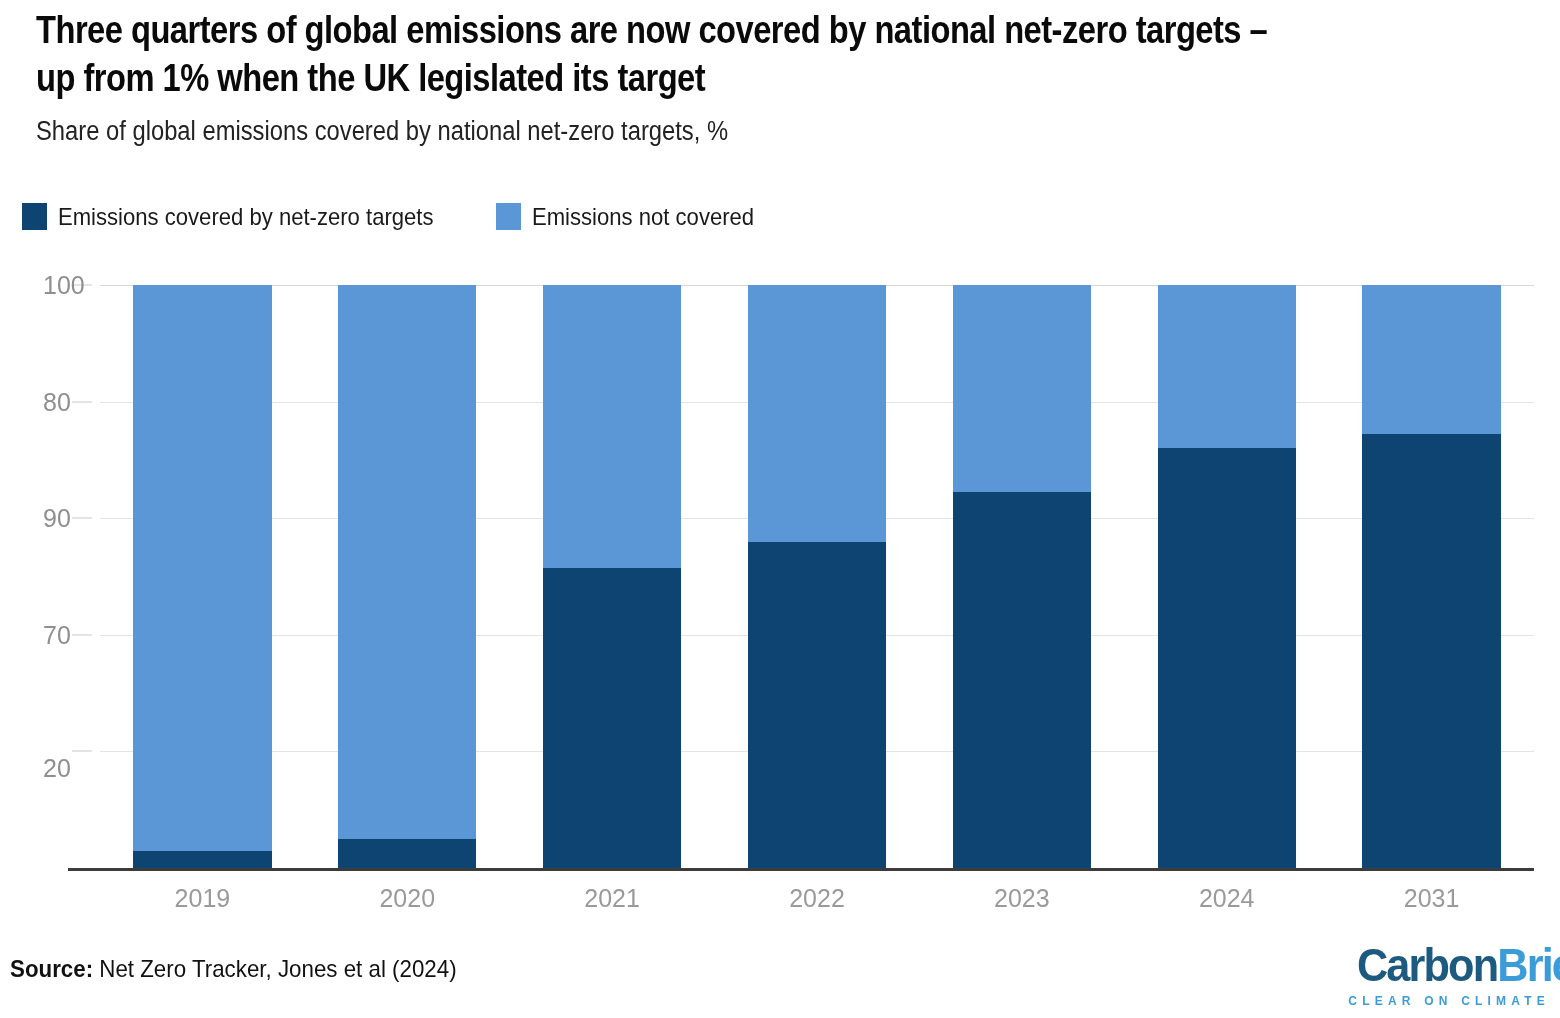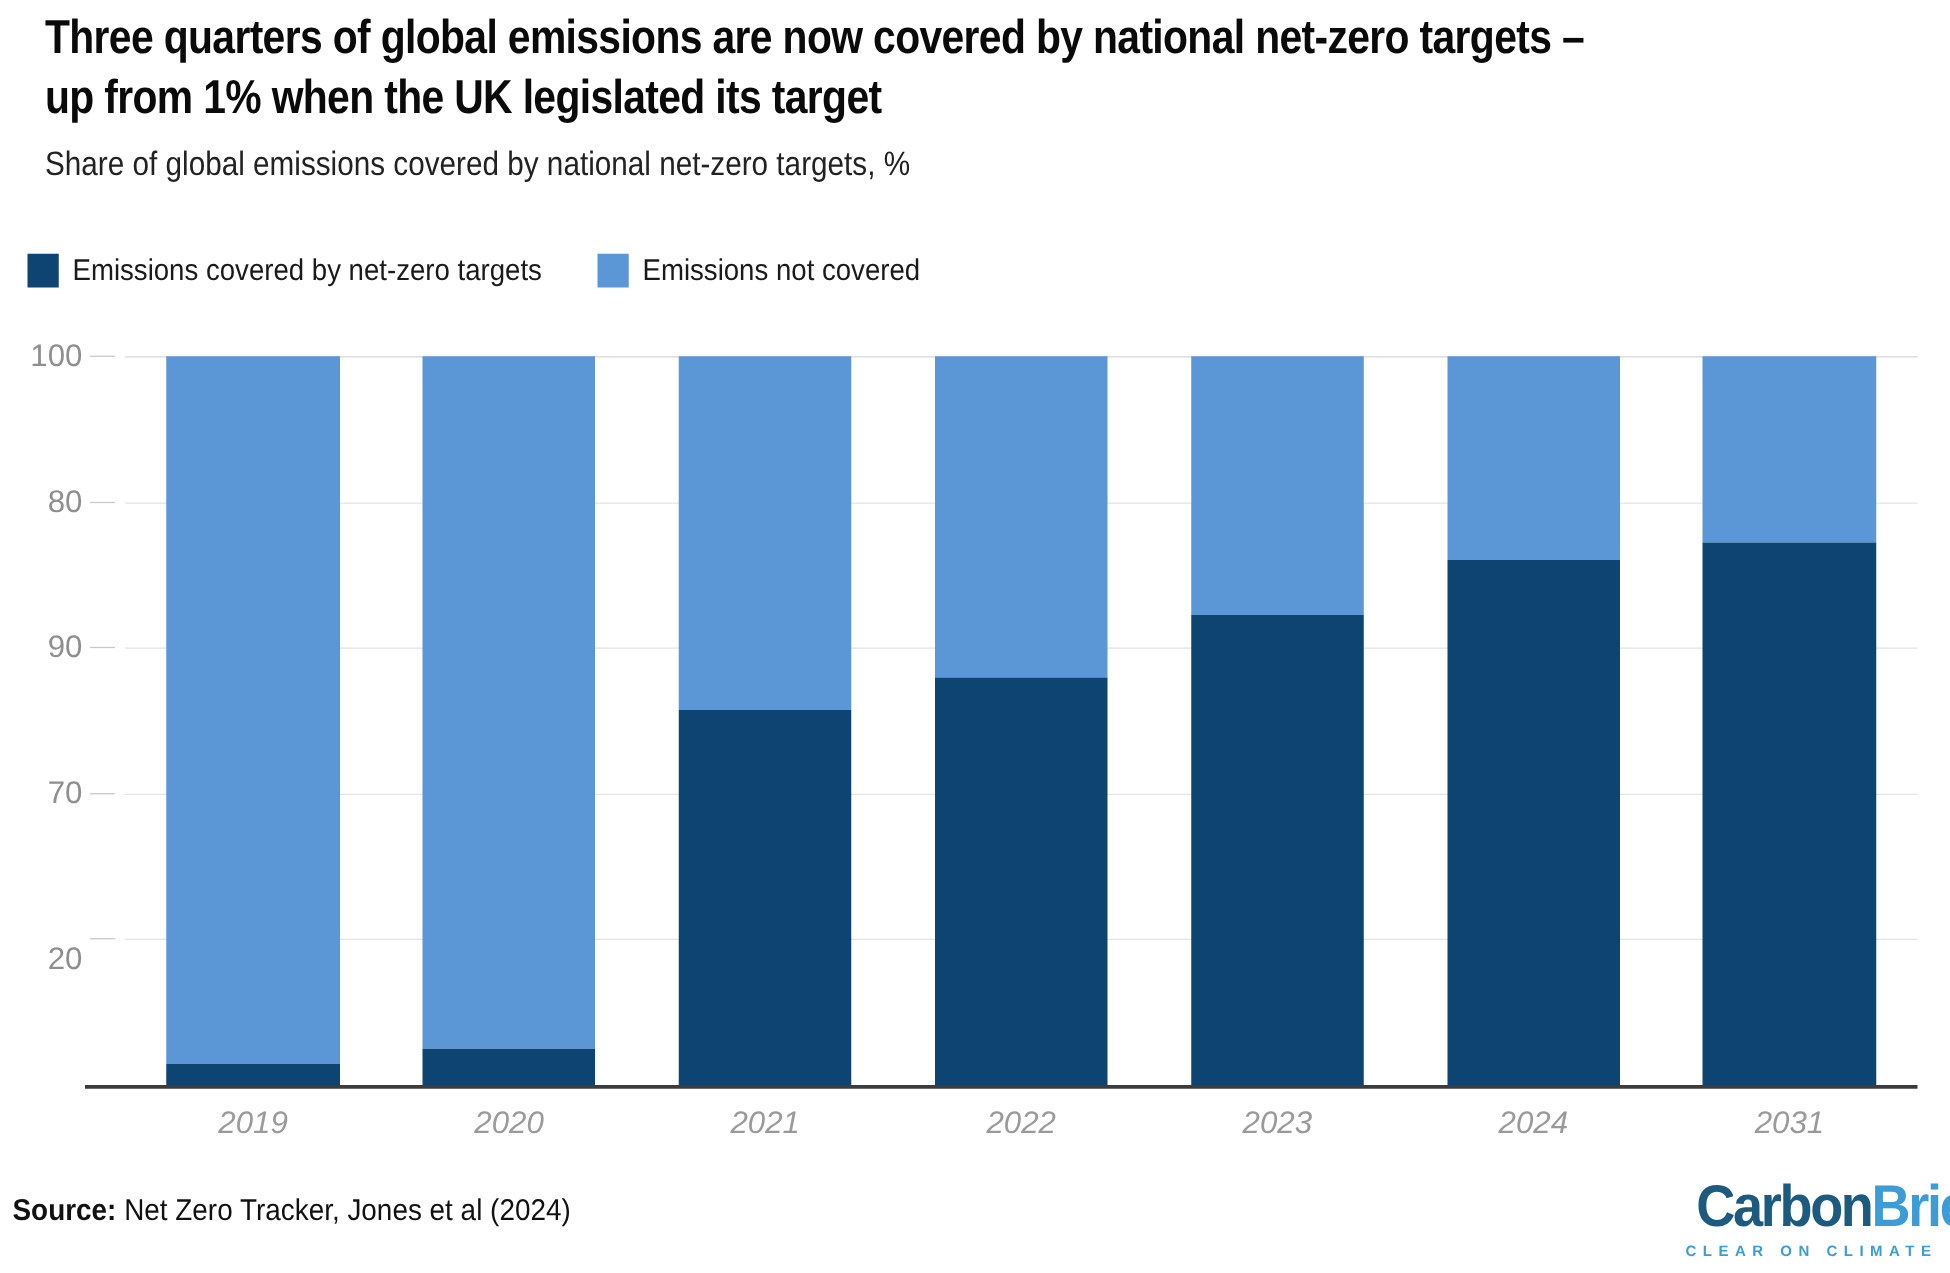--- a/index.html
+++ b/index.html
@@ -47,21 +47,21 @@
     margin-top: 12px;
   }
 
   
   #legend {
     position: absolute;
     left: 22px;
     top: 203px;
     display: flex;
     align-items: center;
-    gap: 12px;
+    gap: 30px;
   }
   .legend-item {
     display: flex;
     align-items: center;
     gap: 11px;
   }
   .legend-swatch {
     width: 25px;
     height: 27px;
     display: block;
@@ -109,23 +109,24 @@
     width: 1466px;
     height: 3px;
     background: #3c3c3c;
   }
   .ytick-label {
     position: absolute;
     right: 1478px;
     font-family: "Liberation Sans", sans-serif;
     font-size: 25px;
     color: #8f8f8f;
-    text-align: right;
+    text-align: left;
     white-space: nowrap;
     transform: translateY(-50%);
+    padding-left: 43px;
   }
   .ytick-dash {
     position: absolute;
     width: 20px;
     height: 1px;
     background: #c9c9c9;
     left: 72px;
     transform: translateY(-50%);
   }
 
@@ -140,21 +141,20 @@
   .seg-dark  { background: #0d4471; width: 100%; }
 
   .xtick-label {
     position: absolute;
     top: 884px;
     font-family: "Liberation Sans", sans-serif;
     font-size: 25px;
     color: #9a9a9a;
     text-align: center;
     white-space: nowrap;
-    font-style: italic;
   }
 
   
   #footer-source {
     position: absolute;
     left: 10px;
     top: 955px;
     font-family: "Liberation Sans", sans-serif;
     font-size: 24px;
     color: #111111;

